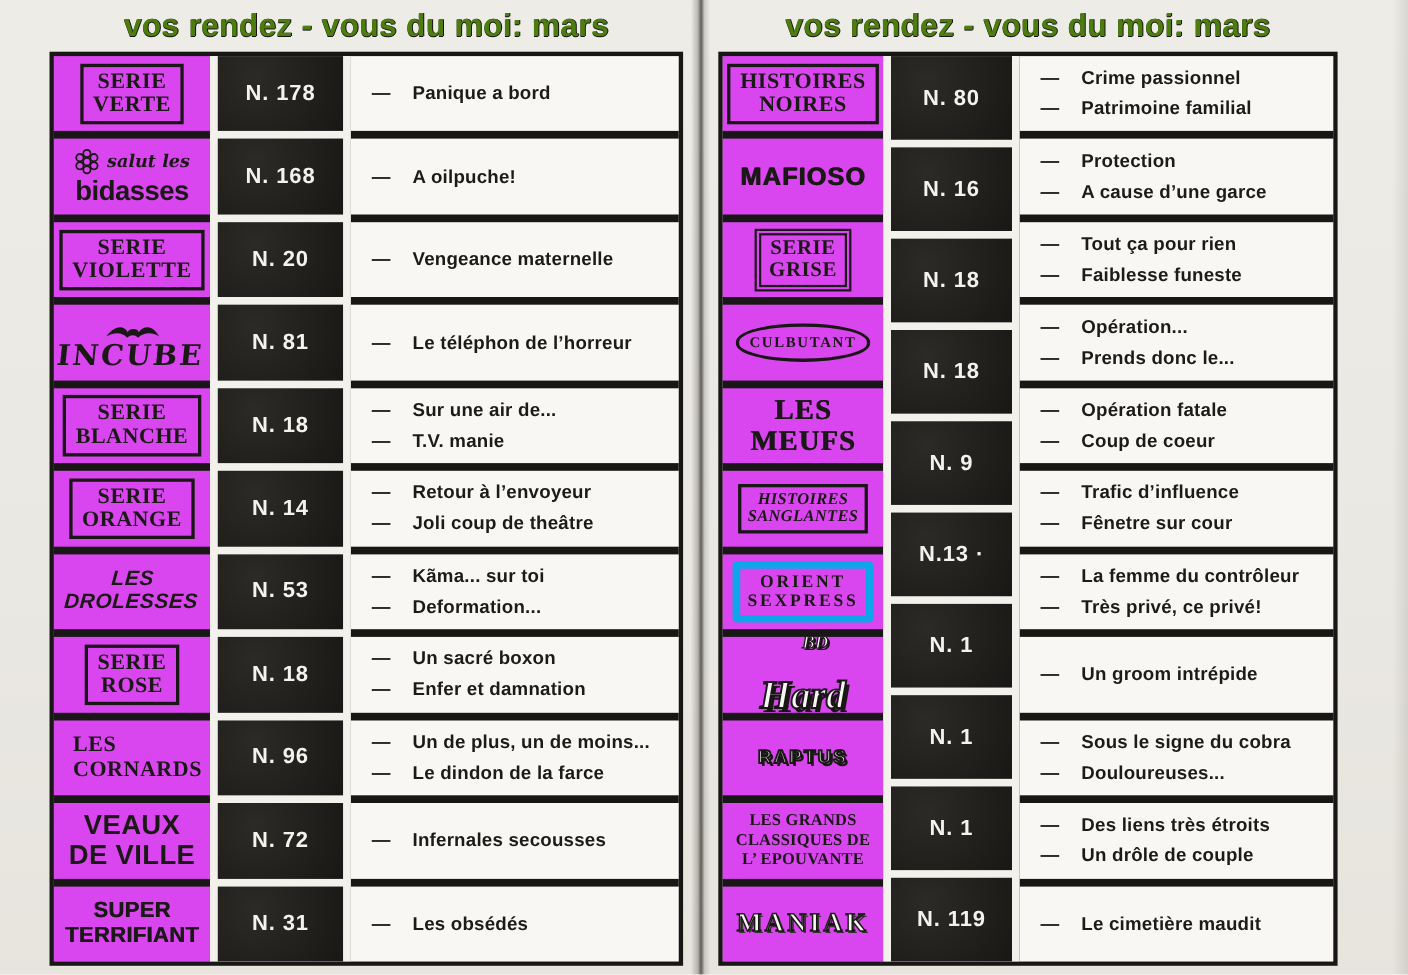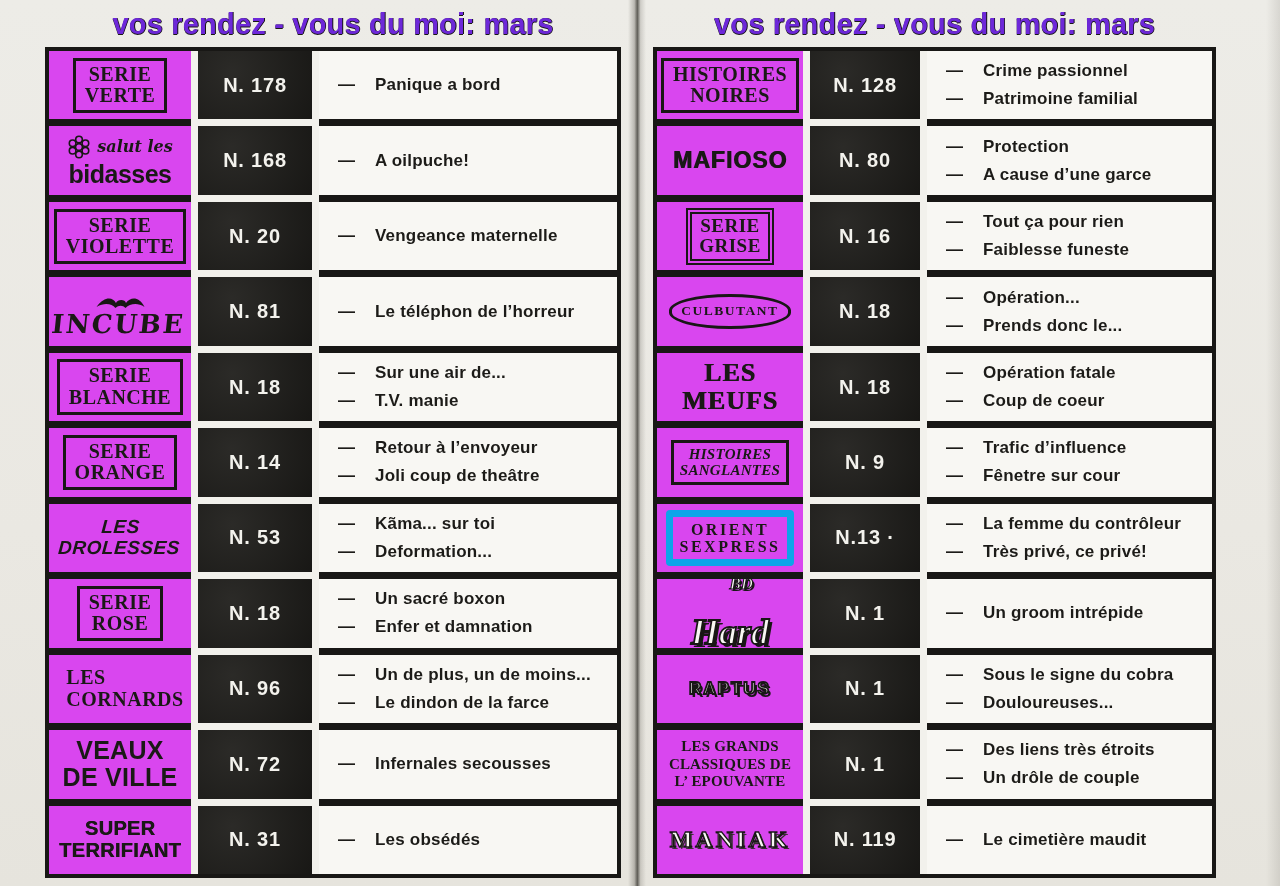--- a/index.html
+++ b/index.html
@@ -6,21 +6,21 @@
   body{
     width:1280px;height:886px;position:relative;overflow:hidden;
     background:linear-gradient(180deg,#edece7 0%,#eae8e2 60%,#e6e4dd 100%);
     font-family:"Liberation Sans",sans-serif;color:#1a1916;
   }
   .page{position:absolute;top:5px;}
   .page-left{left:45px;width:576px;}
   .page-right{left:653px;width:563px;}
   .page-title{
     text-align:center;font-weight:700;font-size:29px;line-height:38px;
-    letter-spacing:0.2px;color:#6d28d9;
+    letter-spacing:0.2px;color:#4d7c0f;
     text-shadow:0.9px 0 0 #181715, 0 0.5px 0 #181715;
     margin-bottom:4px;white-space:nowrap;
   }
   .table{
     display:flex;height:831px;box-sizing:border-box;
     border:4px solid #181715;background:#f2f1ec;
   }
   .col{display:flex;flex-direction:column;gap:7px;min-width:0;}
   .logo-col{width:142px;background:#181715;}
   .page-right .logo-col{width:146px;}
@@ -441,23 +441,20 @@
           <div class="logo maniak">
             <div class="logo-line ll0">
               <span class="logo-text">MANIAK</span>
             </div>
           </div>
         </div>
       </div>
     <div class="gutter"></div>
     <div class="col num-col">
         <div class="ncell">
-          <span>N. 128</span>
-        </div>
-        <div class="ncell">
           <span>N. 80</span>
         </div>
         <div class="ncell">
           <span>N. 16</span>
         </div>
         <div class="ncell">
           <span>N. 18</span>
         </div>
         <div class="ncell">
           <span>N. 18</span>

